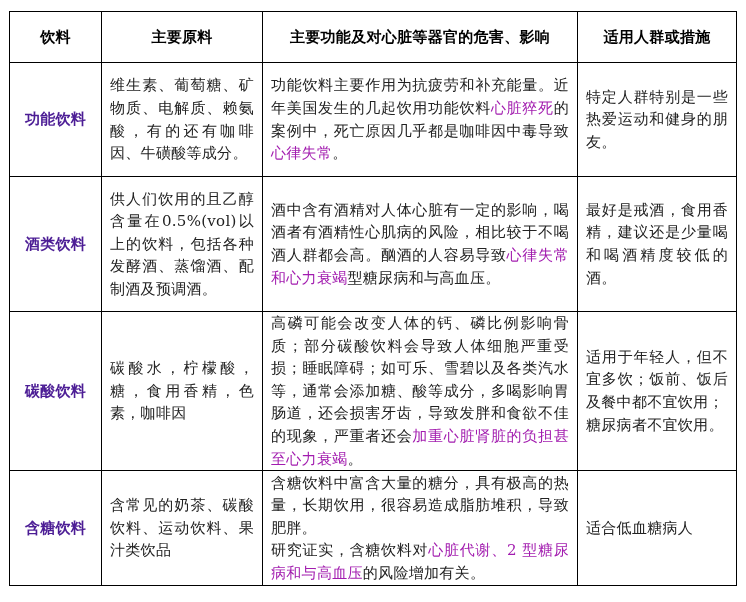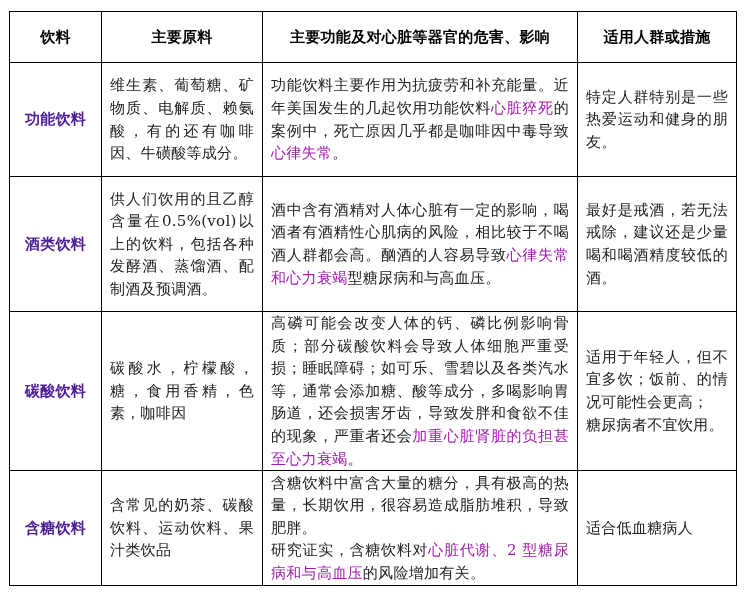--- a/index.html
+++ b/index.html
@@ -63,28 +63,28 @@
     <tr class="r1">
       <td class="name-cell">功能饮料</td>
       <td class="text-cell spread">维生素、葡萄糖、矿物质、电解质、赖氨酸，有的还有咖啡因、牛磺酸等成分。</td>
       <td class="text-cell spread"><span>功能饮料主要作用为抗疲劳和补充能量。近年美国发生的几起饮用功能饮料</span><span class="red">心脏猝死</span><span>的案例中，死亡原因几乎都是咖啡因中毒导致</span><span class="red">心律失常</span><span>。</span></td>
       <td class="text-cell spread">特定人群特别是一些热爱运动和健身的朋友。</td>
     </tr>
     <tr class="r2">
       <td class="name-cell">酒类饮料</td>
       <td class="text-cell">供人们饮用的且乙醇含量在0.5%(vol)以上的饮料，包括各种发酵酒、蒸馏酒、配制酒及预调酒。</td>
       <td class="text-cell"><span>酒中含有酒精对人体心脏有一定的影响，喝酒者有酒精性心肌病的风险，相比较于不喝酒人群都会高。酗酒的人容易导致</span><span class="red">心律失常和心力衰竭</span><span>型糖尿病和与高血压。</span></td>
-      <td class="text-cell">最好是戒酒，若无法戒除，建议还是少量喝和喝酒精度较低的酒。</td>
+      <td class="text-cell">最好是戒酒，食用香精，建议还是少量喝和喝酒精度较低的酒。</td>
     </tr>
     <tr class="r3">
       <td class="name-cell">碳酸饮料</td>
       <td class="text-cell">碳酸水，柠檬酸，糖，食用香精，色素，咖啡因</td>
       <td class="text-cell"><span>高磷可能会改变人体的钙、磷比例影响骨质；部分碳酸饮料会导致人体细胞严重受损；睡眠障碍；如可乐、雪碧以及各类汽水等，通常会添加糖、酸等成分，多喝影响胃肠道，还会损害牙齿，导致发胖和食欲不佳的现象，严重者还会</span><span class="red">加重心脏肾脏的负担甚至心力衰竭</span><span>。</span></td>
       <td class="text-cell">
-          <div>适用于年轻人，但不宜多饮；饭前、的情况可能性会更高；</div>
+          <div>适用于年轻人，但不宜多饮；饭前、饭后及餐中都不宜饮用；</div>
           <div>糖尿病者不宜饮用。</div>
         </td>
     </tr>
     <tr class="r4">
       <td class="name-cell">含糖饮料</td>
       <td class="text-cell">含常见的奶茶、碳酸饮料、运动饮料、果汁类饮品</td>
       <td class="text-cell">
           <div><span>含糖饮料中富含大量的糖分，具有极高的热量，长期饮用，很容易造成脂肪堆积，导致肥胖。</span></div>
           <div><span>研究证实，含糖饮料对</span><span class="red">心脏代谢、2 型糖尿病和与高血压</span><span>的风险增加有关。</span></div>
         </td>

